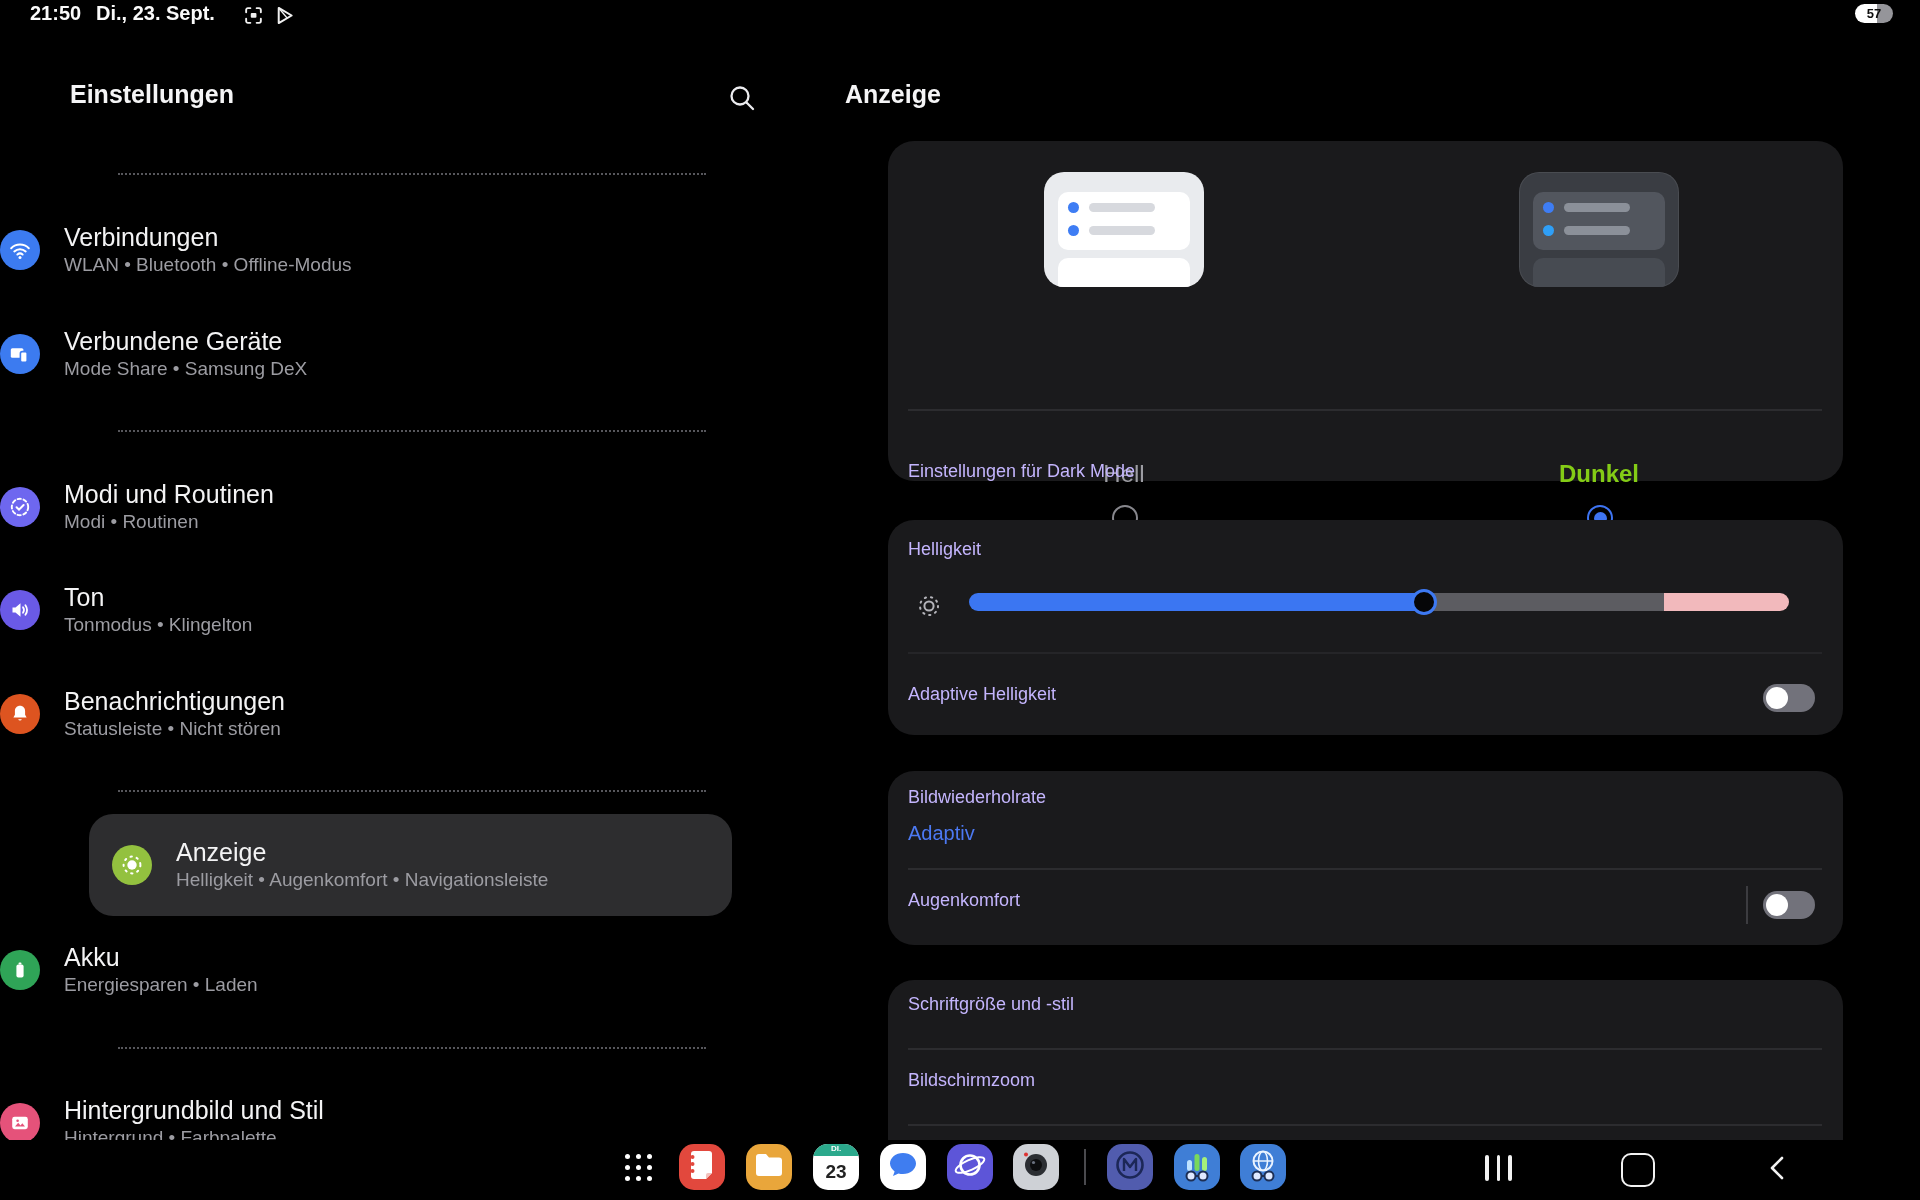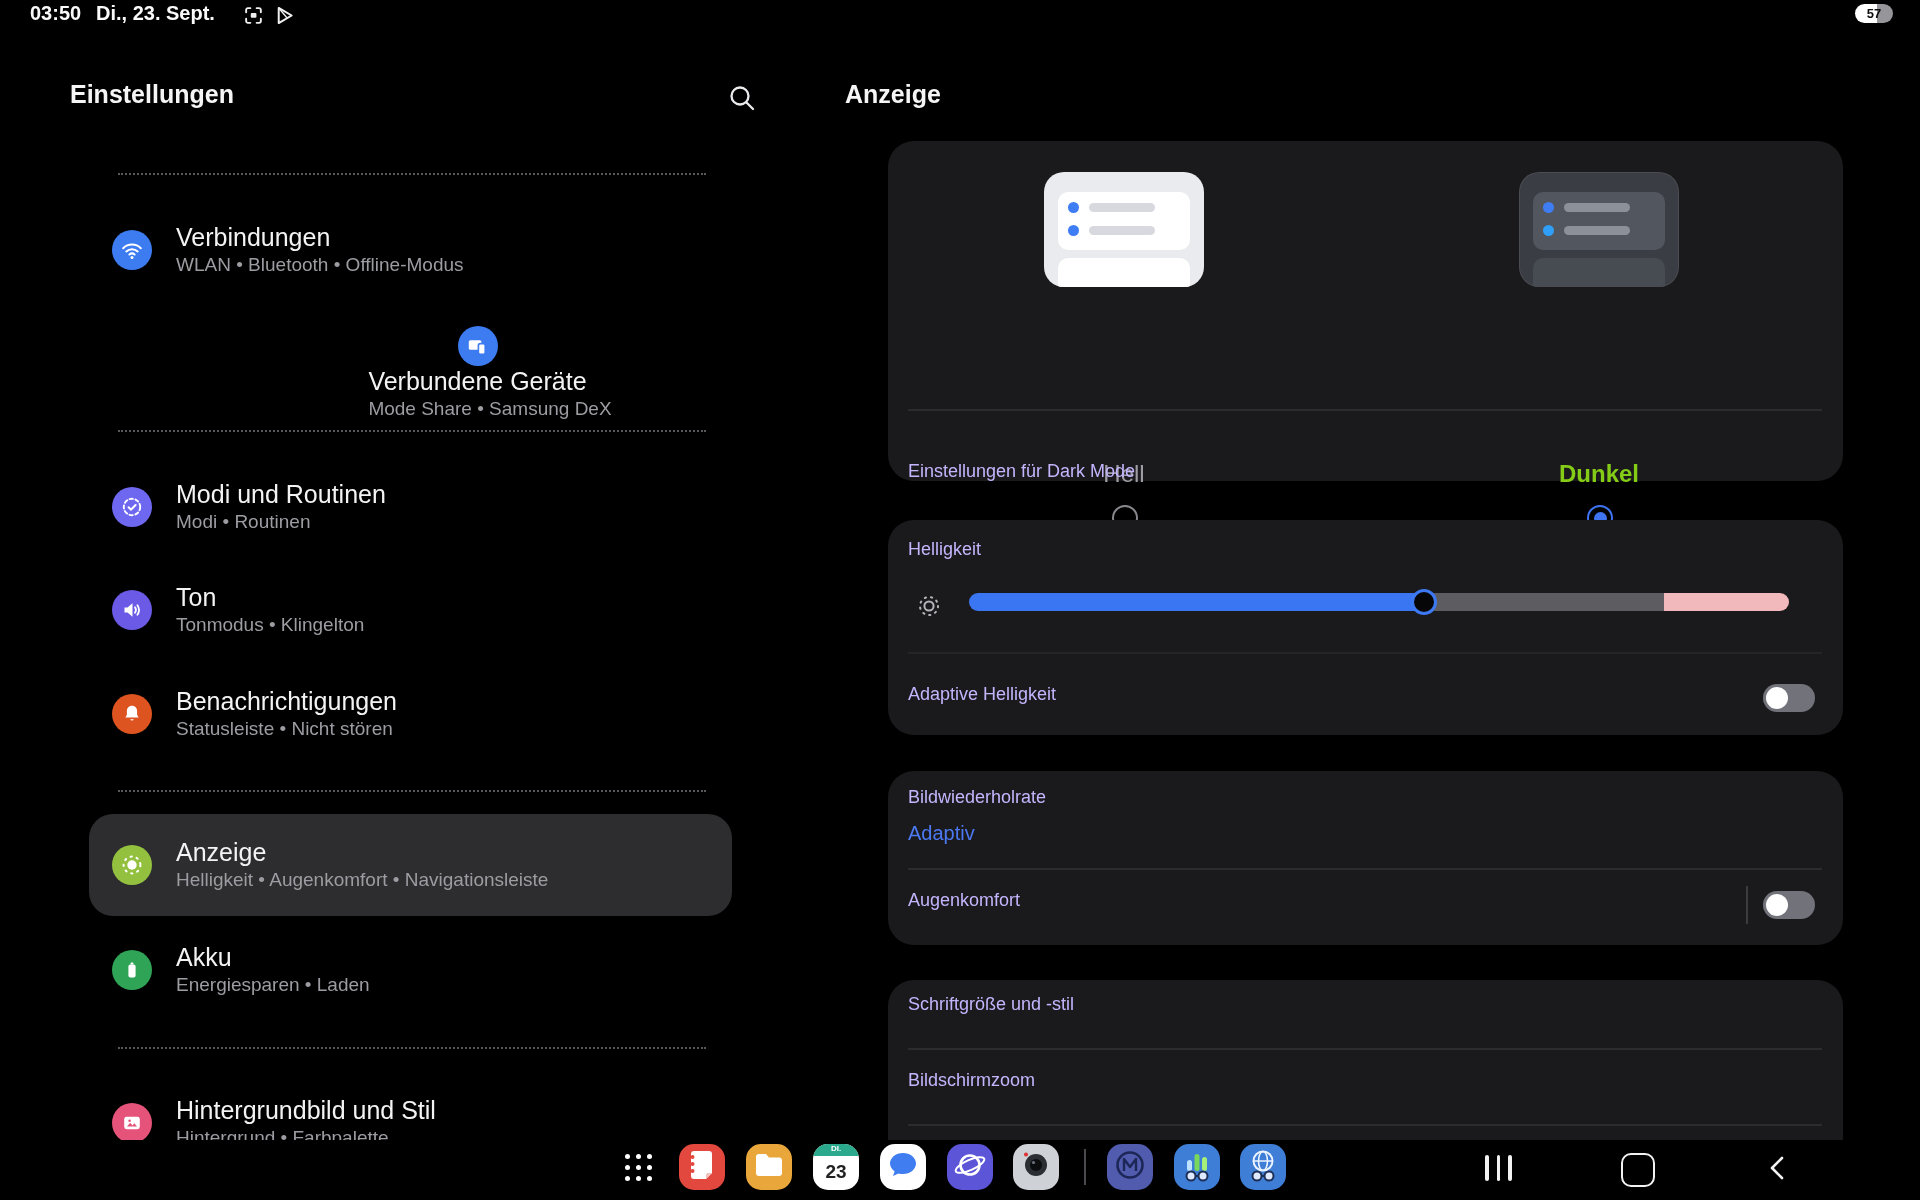--- a/index.html
+++ b/index.html
@@ -12,21 +12,21 @@
   .battery{position:absolute;left:1855px;top:4px;width:38px;height:19px;border-radius:10px;
            background:linear-gradient(90deg,#ffffff 0 57%,#95959a 57% 100%);
            display:flex;align-items:center;justify-content:center;
            font-size:13px;font-weight:bold;color:#0e0e0e;}
 
   
   .h1{position:absolute;font-size:25px;font-weight:bold;color:#f5f5f6;}
   .search-btn{position:absolute;left:726px;top:82px;width:32px;height:32px;cursor:pointer;}
   .dotted{position:absolute;left:118px;width:588px;border-top:2px dotted #57575c;height:0;}
   .side-item{position:absolute;left:0;width:732px;height:56px;display:flex;align-items:center;
-             padding-left:112px;box-sizing:content-box;cursor:pointer;}
+             box-sizing:content-box;cursor:pointer;}
   .side-item.selected{left:89px;width:620px;padding-left:23px;height:102px;background:#2d2d2f;border-radius:24px;}
   .circ{width:40px;height:40px;border-radius:50%;flex:0 0 40px;display:flex;align-items:center;justify-content:center;}
   .side-texts{margin-left:24px;}
   .side-title{font-size:25px;color:#f3f3f4;line-height:30px;}
   .side-sub{font-size:19px;color:#9c9ca2;line-height:26px;}
 
   
   .card{position:absolute;left:888px;width:955px;background:#1a1a1c;border-radius:26px;}
   .cdiv{position:absolute;left:20px;width:914px;height:2px;background:#2c2c2f;}
   .rowtxt{position:absolute;left:20px;font-size:18px;color:#c4b5fd;}
@@ -69,21 +69,21 @@
   .vline{position:absolute;top:9px;width:2px;height:36px;background:#4a4a4e;}
   .navbtn{position:absolute;top:0;height:60px;display:flex;align-items:center;cursor:pointer;}
   .bars i{display:inline-block;width:3.5px;height:26px;background:#f2f2f2;border-radius:2px;margin-right:8px;}
   .homesq{width:30px;height:30px;border:2.6px solid #f2f2f2;border-radius:10px;}
 </style>
 </head>
 <body>
 
 <div id="screen">
 
-  <div class="sb-text" style="left:30px;">03:50</div>
+  <div class="sb-text" style="left:30px;">21:50</div>
   <div class="sb-text" style="left:96px;">Di., 23. Sept.</div>
   <span class="sb-icon" style="left:243px;">
     <svg width="21" height="21" viewBox="0 0 20 20" fill="none" stroke="#f0f0f0" stroke-width="1.8" stroke-linecap="round">
       <path d="M3 7 V4.7 a1.7 1.7 0 0 1 1.7-1.7 H7"></path>
         <path d="M13 3 h2.3 A1.7 1.7 0 0 1 17 4.7 V7"></path>
       <path d="M17 13 v2.3 a1.7 1.7 0 0 1-1.7 1.7 H13"></path>
         <path d="M7 17 H4.7 A1.7 1.7 0 0 1 3 15.3 V13"></path>
       <rect x="7.4" y="7.6" width="5.4" height="4.6" rx="1" fill="#f0f0f0" stroke="none"></rect>
     </svg>
   </span>
@@ -118,21 +118,21 @@
         <path d="M9.4 16.5 a4 4 0 0 1 5.2 0"></path>
           <circle cx="12" cy="19.4" r="1.5" fill="#fff" stroke="none"></circle>
       </svg>
     </span>
     <div class="side-texts">
       <div class="side-title">Verbindungen</div>
       <div class="side-sub">WLAN • Bluetooth • Offline-Modus</div>
     </div>
   </div>
 
-  <div class="side-item" style="top:326px;flex-direction:column;">
+  <div class="side-item" style="top:326px;">
     <span class="circ" style="background-color: rgb(60, 123, 240);">
       <svg width="24" height="24" viewBox="0 0 24 24">
         <rect x="2.8" y="6.2" width="12.6" height="9.6" rx="1.6" fill="#fff"></rect>
         <rect x="12.4" y="9.6" width="6.8" height="10.6" rx="1.8" fill="#fff" stroke="#3c7bf0" stroke-width="1.6"></rect>
       </svg>
     </span>
     <div class="side-texts">
       <div class="side-title">Verbundene Geräte</div>
       <div class="side-sub">Mode Share • Samsung DeX</div>
     </div>

